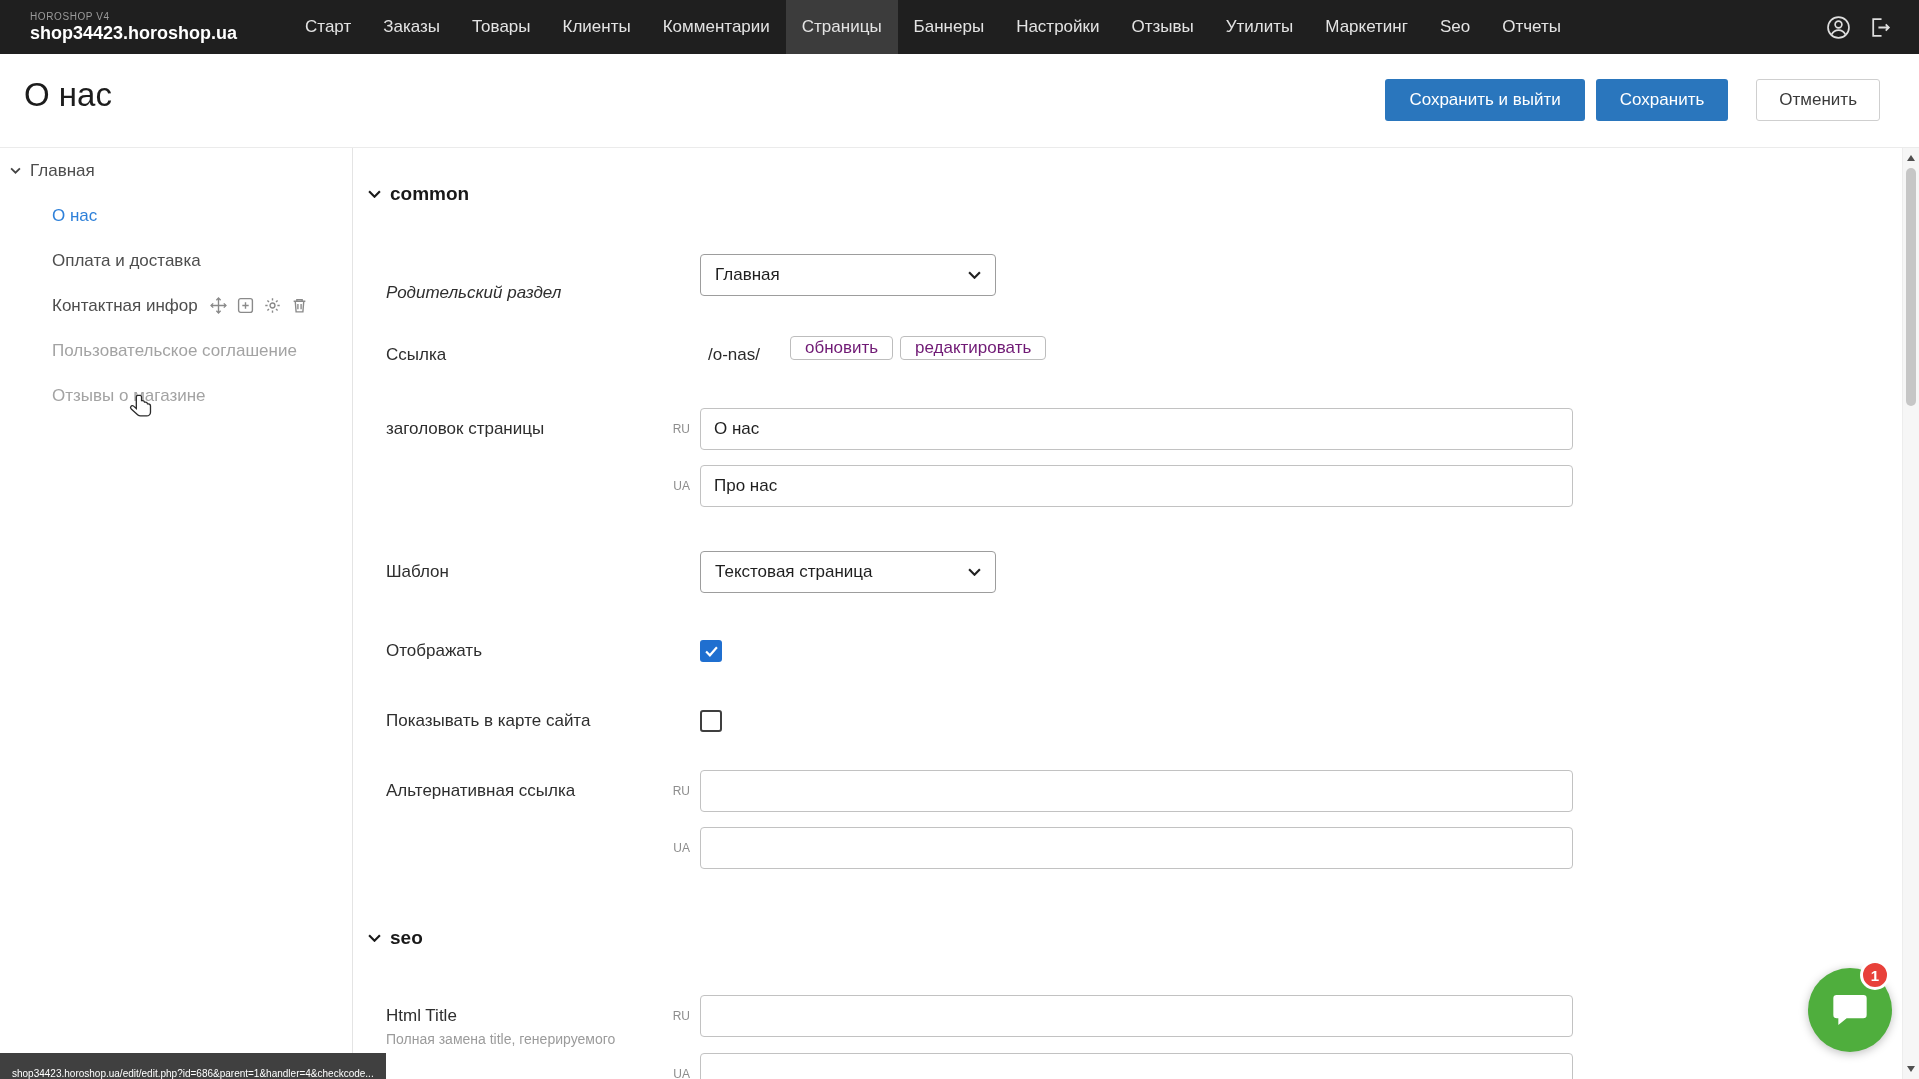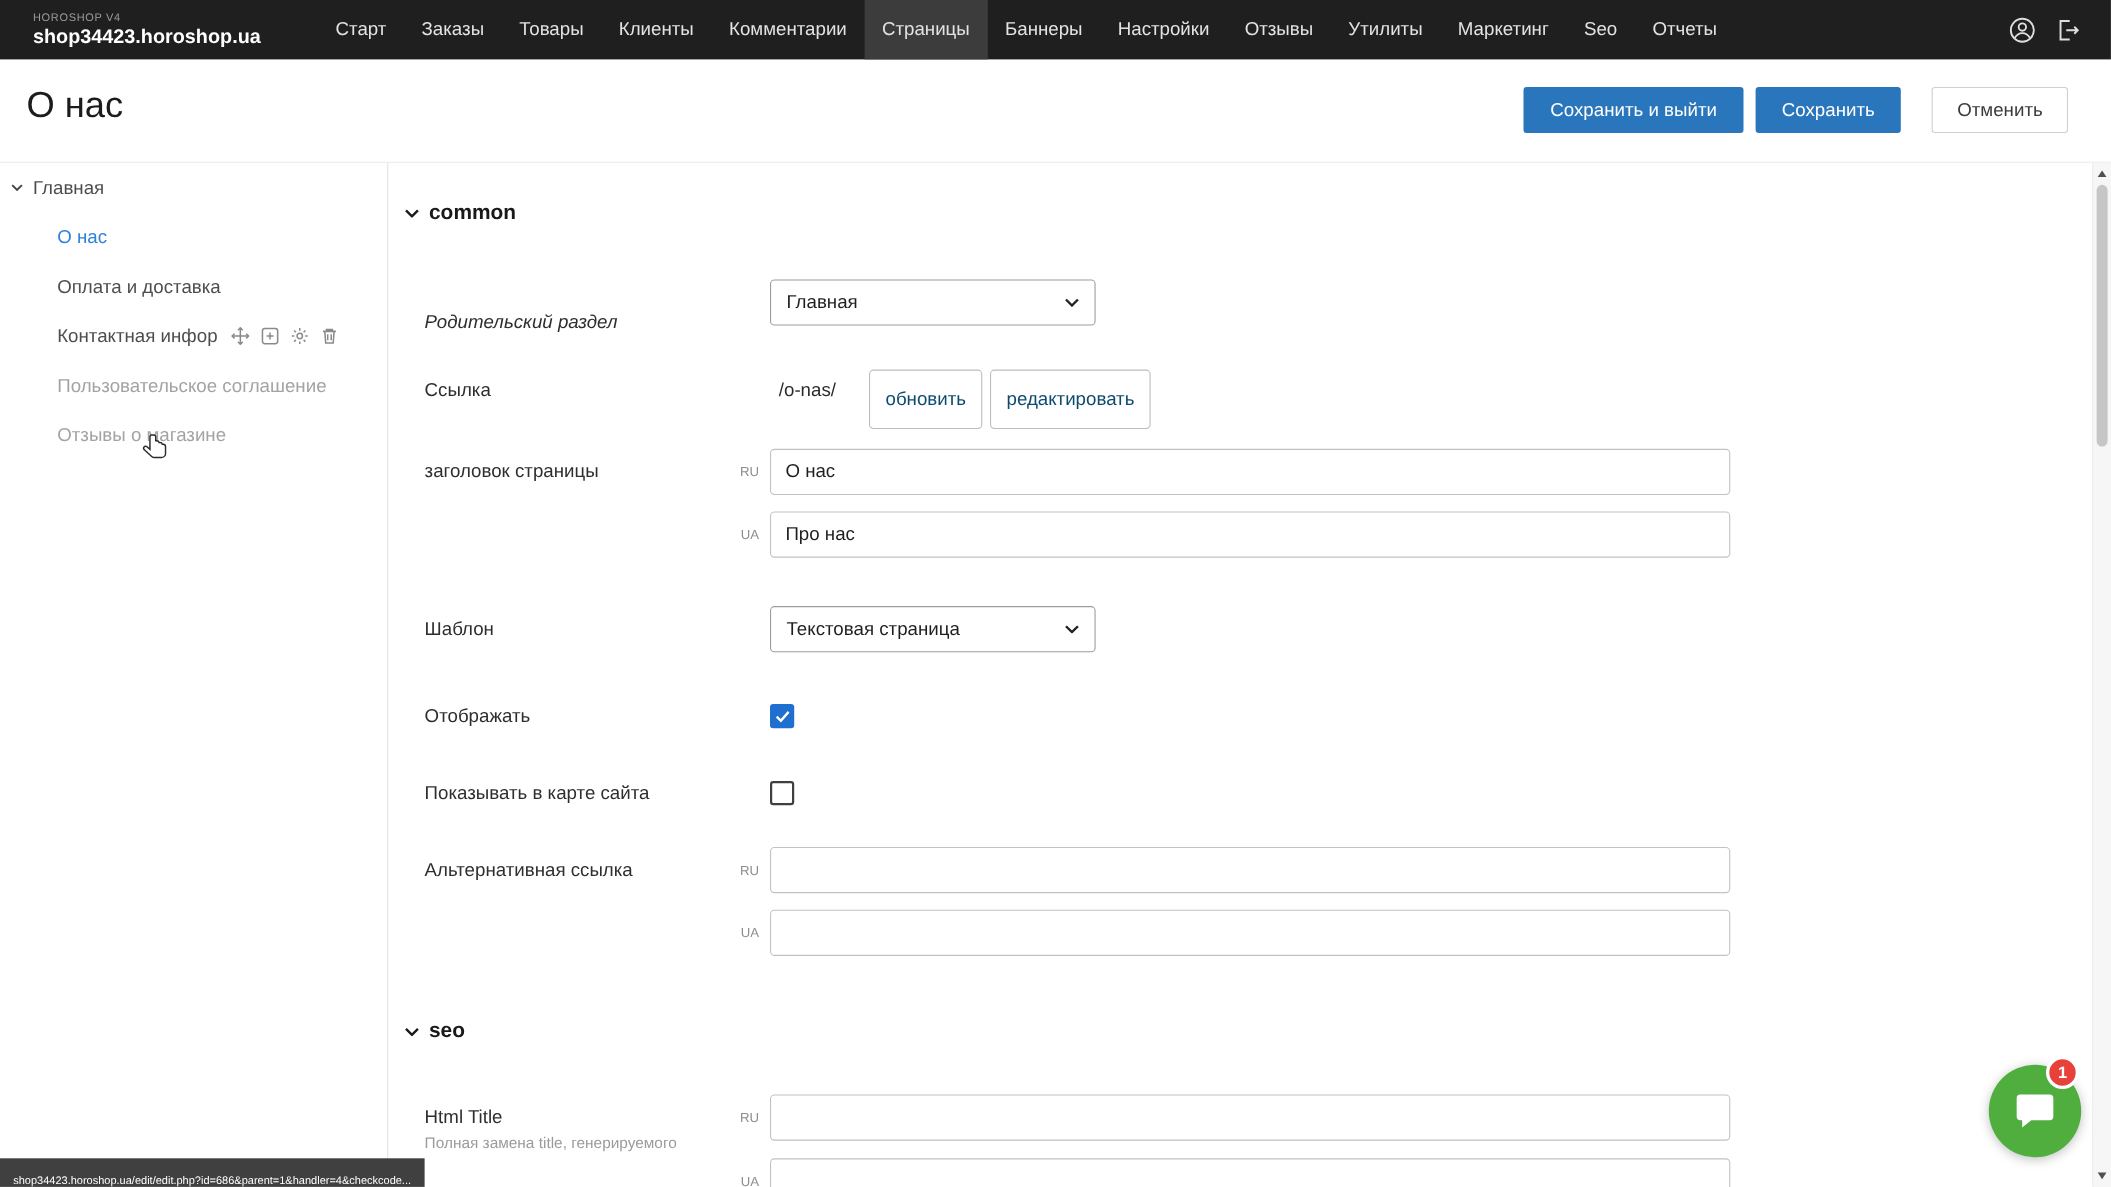--- a/index.html
+++ b/index.html
@@ -53,22 +53,22 @@
             border-radius:4px; background:#fff; display:flex; align-items:center; padding:0 14px;
             font-size:17px; color:#1f1f1f; cursor:pointer; }
   .select svg { margin-left:auto; }
   .input { position:absolute; left:347px; width:873px; height:42px; border:1px solid #c2c2c2;
            border-radius:4px; padding:0 13px; font-size:17px; color:#1f1f1f; font-family:inherit;
            outline:none; background:#fff; }
   .lang { position:absolute; left:299px; width:38px; text-align:right; font-size:12px; color:#8d8d8d; }
   .chk { position:absolute; left:347px; width:22px; height:22px; border-radius:3px; cursor:pointer; }
   .chk.on { background:#1f6fd0; display:flex; align-items:center; justify-content:center; }
   .chk.off { background:#fff; border:2px solid #3f3f3f; }
-  .mini-btn { position:absolute; height:54px; background:#fff; border:1px solid #bdbdbd; border-radius:4px;
-              font-size:17px; color:#0c4a6e; padding:0 14px; cursor:pointer; font-family:inherit; }
+  .mini-btn { position:absolute; height:24px; background:#fff; border:1px solid #bdbdbd; border-radius:4px;
+              font-size:17px; color:#701a75; padding:0 14px; cursor:pointer; font-family:inherit; }
   .link-path { position:absolute; font-size:17px; color:#2b2b2b; line-height:22px; }
 
   
   .scrollbar { position:absolute; top:148px; right:0; width:17px; bottom:0; background:#f6f6f6;
                border-left:1px solid #ededed; z-index:25; }
   .sb-up { position:absolute; top:7px; left:4px; width:0; height:0;
            border-left:4px solid transparent; border-right:4px solid transparent; border-bottom:6px solid #505050; }
   .sb-down { position:absolute; bottom:7px; left:4px; width:0; height:0;
              border-left:4px solid transparent; border-right:4px solid transparent; border-top:6px solid #505050; }
   .sb-thumb { position:absolute; top:20px; left:3px; width:10px; height:238px; background:#c6c6c6;

